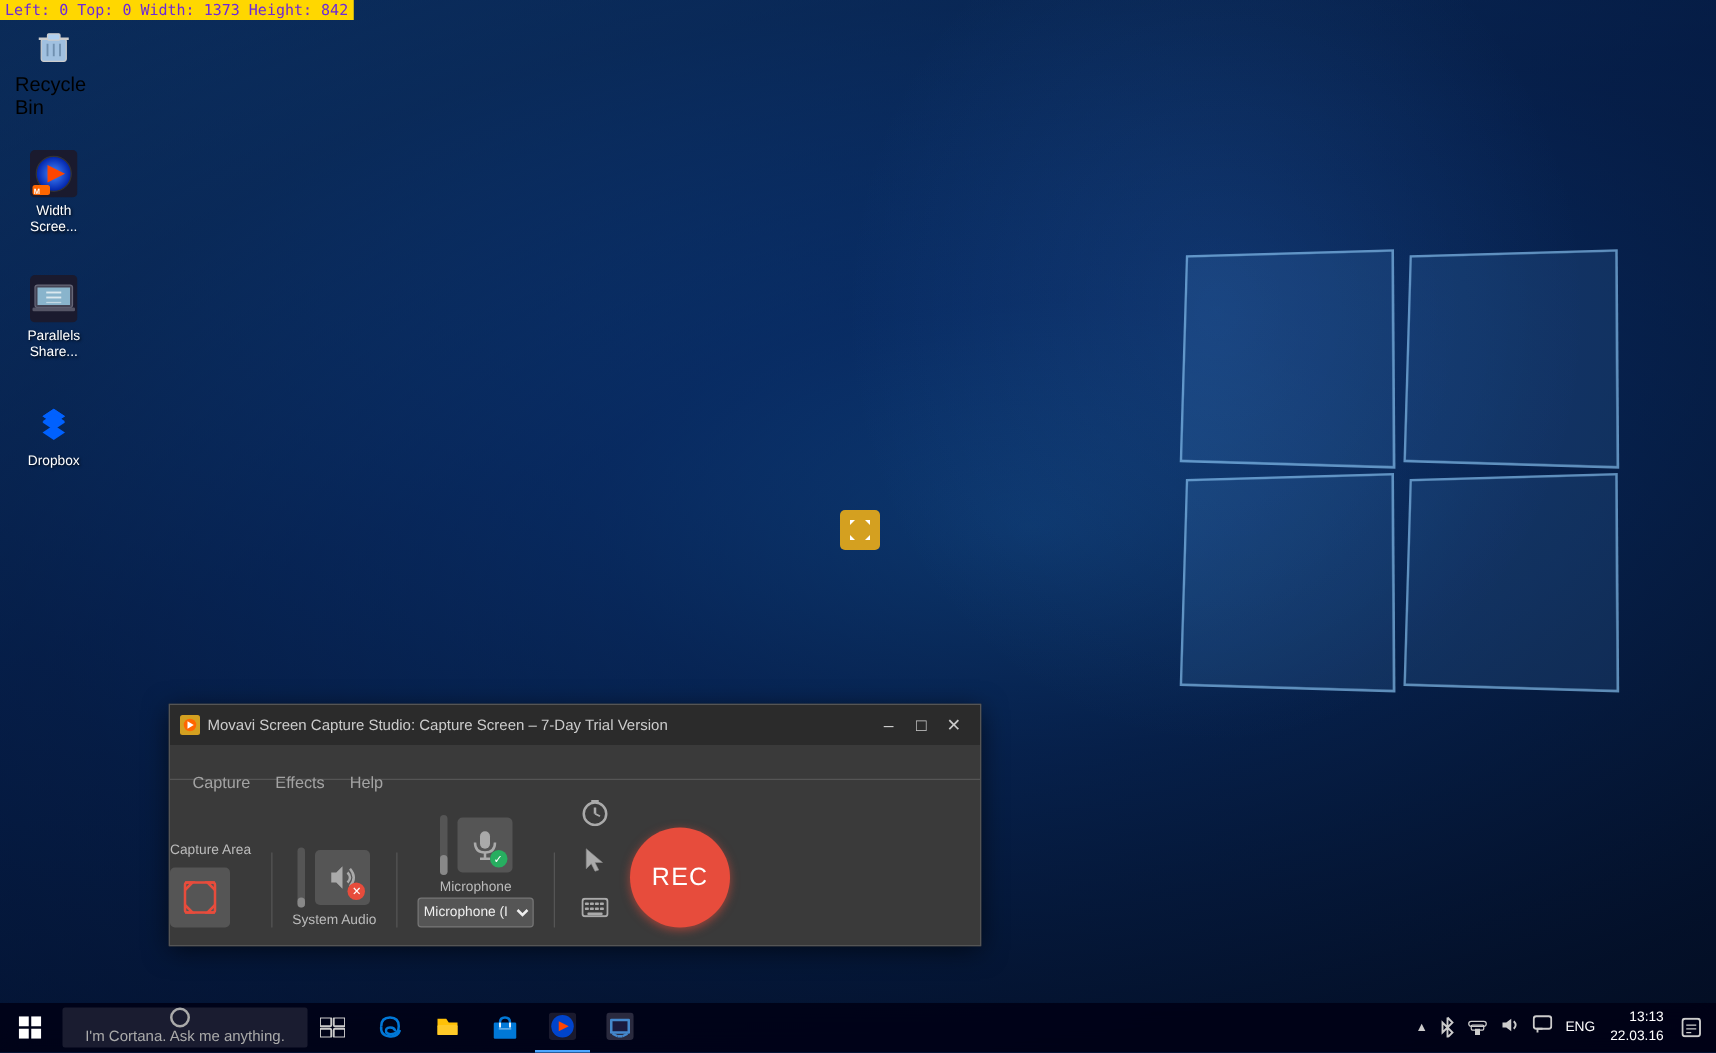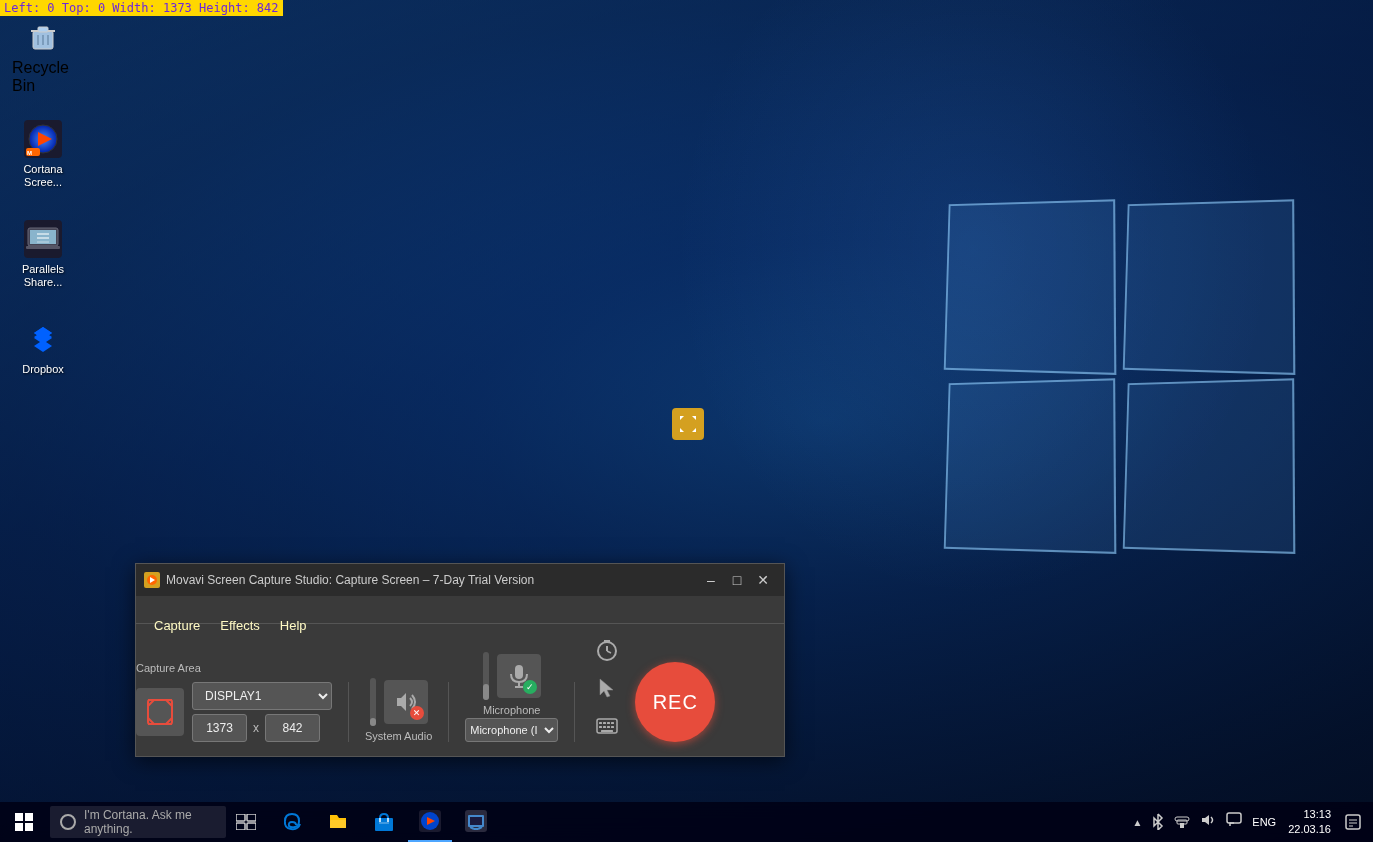--- a/index.html
+++ b/index.html
@@ -160,21 +160,21 @@
 
     #movavi-menubar {
       background: #3a3a3a;
       height: 28px;
       display: flex;
       align-items: center;
       padding: 0 8px;
       border-bottom: 1px solid #555;
     }
     #movavi-menubar .menu-item {
-      color: #fef9c3;
+      color: #a3a3a3;
       font-size: 13px;
       padding: 4px 10px;
       cursor: pointer;
       border-radius: 2px;
       margin-top: 32px;
     }
 
     #movavi-content {
       background: #3a3a3a;
       padding: 10px 14px 14px 0;
@@ -345,29 +345,30 @@
       display: flex;
       align-items: center;
       justify-content: center;
       cursor: pointer;
       color: #fff;
       font-size: 20px;
     }
 
     .search-bar {
       height: 32px;
-      width: 176px;
+      width: 196px;
       background: rgba(255,255,255,0.1);
       border: none;
       border-radius: 2px;
       display: flex;
       align-items: center;
       padding: 0 10px;
       cursor: text;
       margin-left: 2px;
+      flex-direction: column;
     }
     .search-bar .search-circle {
       width: 16px;
       height: 16px;
       border: 2px solid #aaa;
       border-radius: 50%;
       margin-right: 8px;
       flex-shrink: 0;
     }
     .search-bar .search-text {
@@ -506,21 +507,21 @@
           <radialGradient id="mg">
             <stop offset="0%" stop-color="#4488ff"></stop>
             <stop offset="100%" stop-color="#0022aa"></stop>
           </radialGradient>
         </defs>
         <polygon points="14,12 28,19 14,26" fill="#ff4500"></polygon>
         <rect x="2" y="28" width="14" height="8" rx="2" fill="#ff6600"></rect>
         <text x="3" y="35" font-size="6" fill="#fff" font-weight="bold">M</text>
       </svg>
     </div>
-    <span class="icon-label">Cortana Scree...</span>
+    <span class="icon-label">Width Scree...</span>
   </div>
 
   <div class="desktop-icon" style="top:215px;">
     <div class="icon-img">
       <svg width="38" height="38" viewBox="0 0 38 38">
         <rect width="38" height="38" rx="4" fill="#1a1a2e"></rect>
 
         <rect x="4" y="8" width="30" height="18" rx="2" fill="#445" stroke="#667" stroke-width="1"></rect>
         <rect x="6" y="10" width="26" height="14" fill="#89b4cc"></rect>
         <rect x="2" y="26" width="34" height="3" rx="1" fill="#556"></rect>
@@ -583,30 +584,20 @@
         <div style="display:flex;align-items:center;gap:8px;">
           <button class="capture-btn">
             <svg width="28" height="28" viewBox="0 0 28 28" fill="none">
               <rect x="2" y="2" width="24" height="24" rx="2" stroke="#e74c3c" stroke-width="2" fill="none"></rect>
               <path d="M2 2 L8 2 L2 8" stroke="#e74c3c" stroke-width="2" fill="none"></path>
               <path d="M26 2 L20 2 L26 8" stroke="#e74c3c" stroke-width="2" fill="none"></path>
               <path d="M2 26 L8 26 L2 20" stroke="#e74c3c" stroke-width="2" fill="none"></path>
               <path d="M26 26 L20 26 L26 20" stroke="#e74c3c" stroke-width="2" fill="none"></path>
             </svg>
           </button>
-          <div style="display:flex;flex-direction:column;gap:4px;">
-            <select class="display-select">
-              <option>DISPLAY1</option>
-            </select>
-            <div class="size-input-group">
-              <input class="size-input" type="text" value="1373" style="">
-              <span class="times-label">x</span>
-              <input class="size-input" type="text" value="842" style="">
-            </div>
-          </div>
         </div>
       </div>
 
       <div class="vert-divider"></div>
 
       <div class="audio-section">
         <div class="audio-slider-container">
 
           <div style="width:6px;height:48px;background:#555;border-radius:3px;position:relative;display:flex;flex-direction:column;justify-content:flex-end;">
             <div style="width:6px;height:8px;background:#888;border-radius:3px;"></div>

